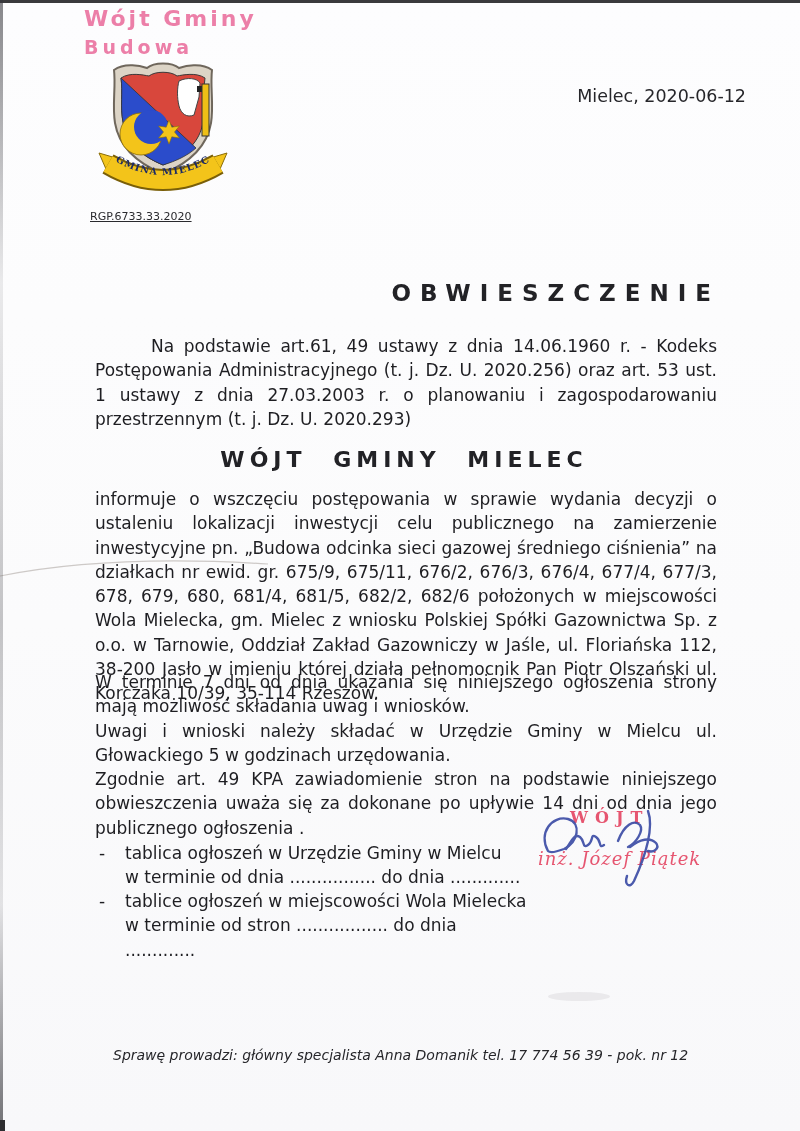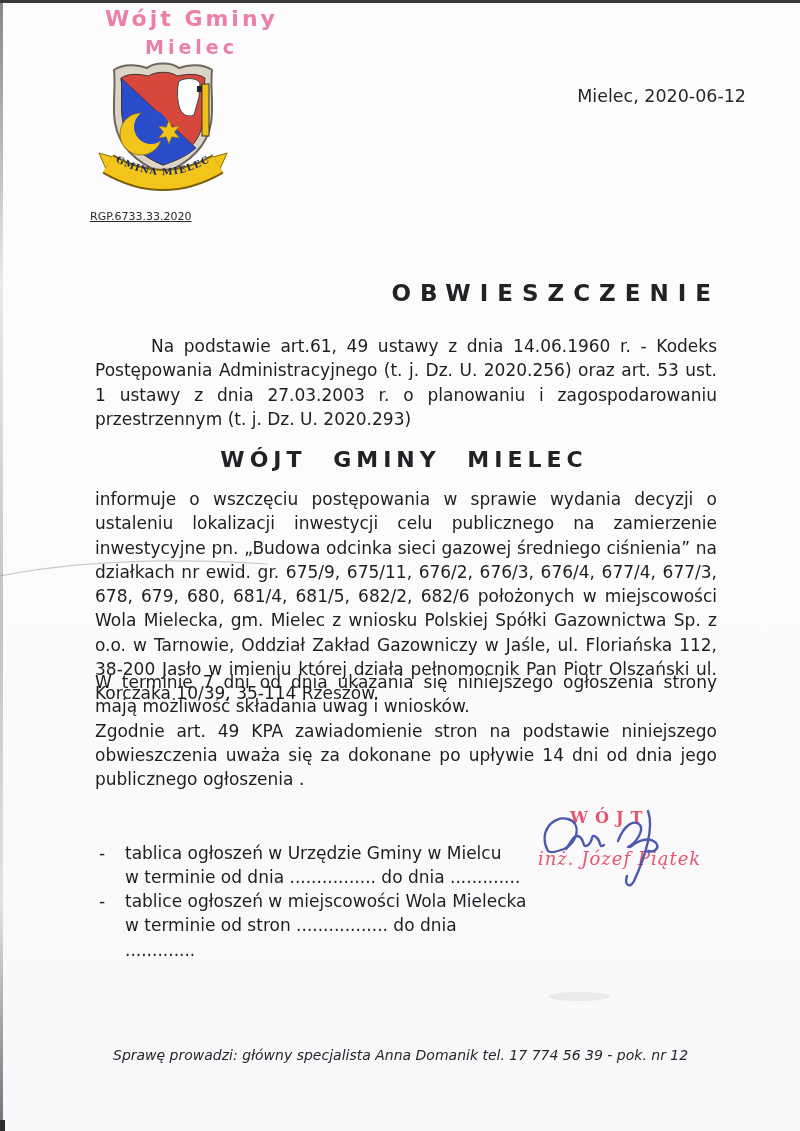--- a/index.html
+++ b/index.html
@@ -9,21 +9,21 @@
     overflow:hidden; font-family:"DejaVu Sans","Liberation Sans",sans-serif;
     color:#1f1f23;
   }
   .scan-top-edge { position:absolute; top:0; left:0; width:800px; height:3px; background:#3a3a3c; }
   .scan-left-edge { position:absolute; top:0; left:0; width:3px; height:1131px;
     background:linear-gradient(180deg, rgba(55,55,60,.6), rgba(130,130,135,.15) 25%, rgba(90,90,95,.35) 55%, rgba(120,120,125,.18) 80%, rgba(40,40,45,.65)); }
   .scan-corner-mark { position:absolute; left:0; top:1120px; width:5px; height:11px; background:#2d2d30; }
   .crease-line { position:absolute; left:0; top:540px; width:270px; height:46px; pointer-events:none; }
   .smudge { position:absolute; left:548px; top:992px; width:62px; height:9px; background:rgba(150,140,150,.14); border-radius:50%; }
 
-  .stamp-top { position:absolute; left:84px; top:6px; width:215px; text-align:center;
+  .stamp-top { position:absolute; left:84px; top:6px; width:215px; 
     color:#ec7fa8; font-weight:bold; }
   .stamp-top .l1 { font-size:22px; letter-spacing:3px; }
   .stamp-top .l2 { font-size:19px; letter-spacing:4px; margin-top:5px; }
 
   .crest { position:absolute; left:92px; top:57px; width:142px; height:150px; }
 
   .date-line { position:absolute; top:86px; right:54px; font-size:17.5px; color:#26262a; }
   .ref-number { position:absolute; top:210px; left:90px; font-size:11px; color:#2a2a2e;text-decoration:underline; }
 
   .doc-title { position:absolute; top:280px; left:88px; width:632px; text-align:right;
@@ -62,21 +62,21 @@
   <div class="scan-left-edge"></div>
   <div class="scan-corner-mark"></div>
   <div class="smudge"></div>
 
   <svg class="crease-line" viewBox="0 0 270 46">
     <path d="M0,36 Q110,14 268,24" fill="none" stroke="rgba(120,110,100,0.35)" stroke-width="1.2"></path>
   </svg>
 
   <div class="stamp-top">
     <div class="l1">Wójt Gminy</div>
-    <div class="l2">Mielec</div>
+    <div class="l2">Budowa</div>
   </div>
 
   <svg class="crest" viewBox="0 0 140 150">
 
     <path d="M21,13 C32,5 48,9 54,11 C61,5 79,5 86,11 C92,9 108,5 119,13 C117,30 121,48 118,66 C114,90 96,106 70,117 C44,106 26,90 22,66 C19,48 23,30 21,13 Z" fill="#dcd4c6" stroke="#6f675c" stroke-width="2"></path>
 
     <path d="M28,21 C37,15 50,18 56,19 C62,14 78,14 84,19 C90,18 103,15 112,21 C110,35 113,50 110,65 C107,85 92,99 70,108 C48,99 33,85 30,65 C27,50 30,35 28,21 Z" fill="#d8473c" stroke="#3a3a3a" stroke-width="1"></path>
 
     <path d="M28,21 L103,91 C94,99 83,104 70,108 C48,99 33,85 30,65 C27,50 30,35 28,21 Z" fill="#2b4ccb" stroke="#333333" stroke-width="0.8"></path>
 
@@ -112,20 +112,21 @@
   </div>
 
   <div class="subtitle">WÓJT GMINY MIELEC</div>
 
   <div class="col p-body">
     <p>informuje o wszczęciu postępowania w sprawie wydania decyzji o ustaleniu lokalizacji inwestycji celu publicznego na zamierzenie inwestycyjne pn. „Budowa odcinka sieci gazowej średniego ciśnienia” na działkach nr ewid. gr. 675/9, 675/11, 676/2, 676/3, 676/4, 677/4, 677/3, 678, 679, 680, 681/4, 681/5, 682/2, 682/6 położonych w miejscowości Wola Mielecka, gm. Mielec z wniosku Polskiej Spółki Gazownictwa Sp. z o.o. w Tarnowie, Oddział Zakład Gazowniczy w Jaśle, ul. Floriańska 112, 38-200 Jasło w imieniu której działa pełnomocnik Pan Piotr Olszański  ul. Korczaka 10/39, 35-114 Rzeszów.</p>
   </div>
 
   <div class="col p-notice">
     <p>W terminie 7 dni od dnia ukazania się niniejszego ogłoszenia strony mają możliwość składania uwag i wniosków.</p>
+    <p>Uwagi i wnioski należy składać w Urzędzie Gminy w Mielcu ul. Głowackiego 5 w godzinach urzędowania.</p>
     <p>Zgodnie art. 49 KPA zawiadomienie stron na podstawie niniejszego obwieszczenia uważa się za dokonane po upływie 14 dni od dnia jego publicznego ogłoszenia .</p>
   </div>
 
   <div class="sig">
     <div class="stamp-title">WÓJT</div>
     <div class="stamp-name">inż. Józef Piątek</div>
     <svg class="ink" width="200" height="100" viewBox="0 0 200 100">
       <g fill="none" stroke="#3d4da6" stroke-width="2.4" stroke-linecap="round" opacity="0.92">
         <path d="M18,52 C8,34 22,16 38,20 C52,24 48,44 34,50 C26,53 20,54 18,52"></path>
         <path d="M36,50 C42,42 44,34 50,38 C55,42 52,50 58,46 C64,42 60,34 66,38 C72,42 68,50 74,46"></path>

